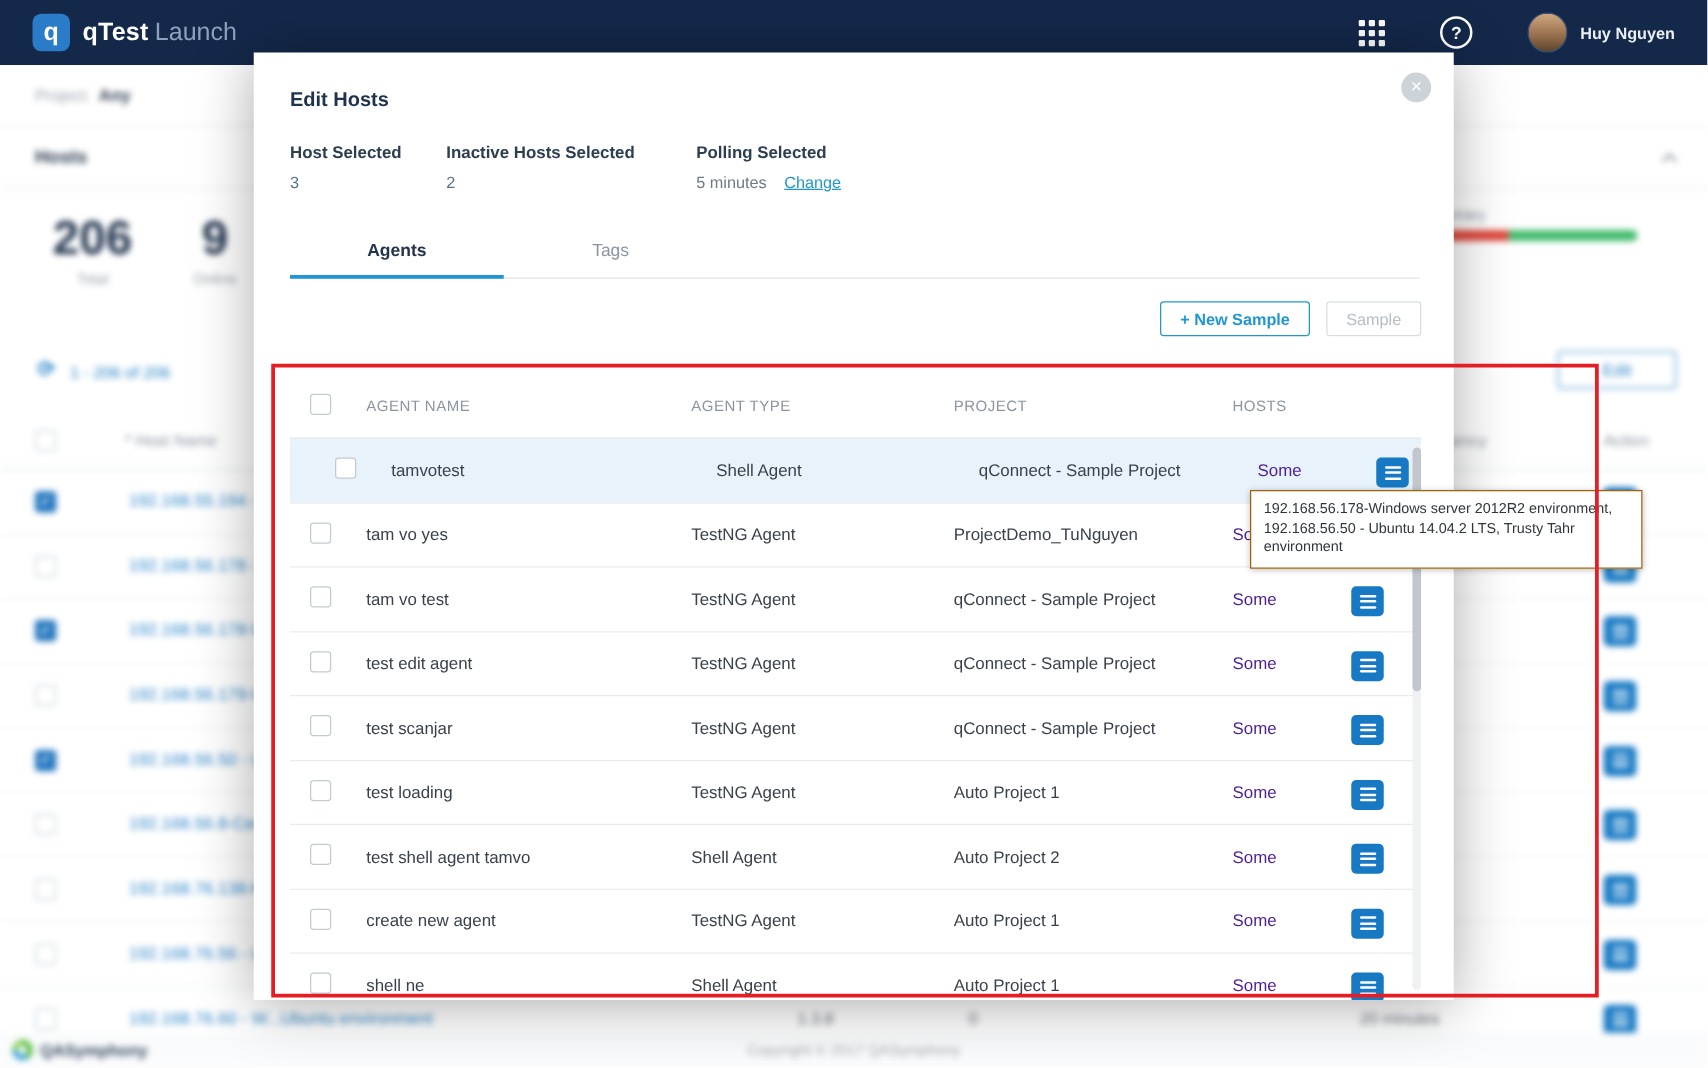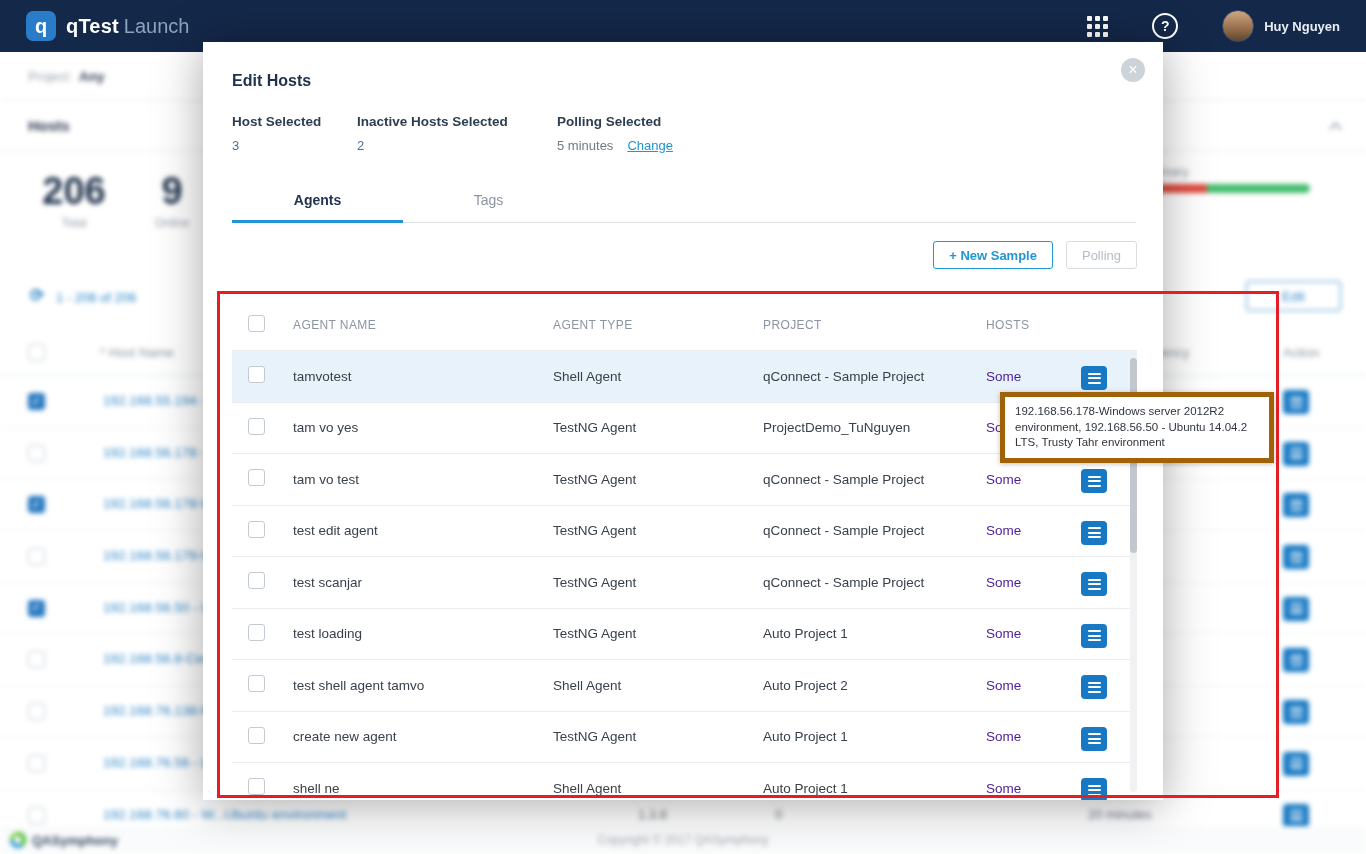--- a/index.html
+++ b/index.html
@@ -98,30 +98,30 @@
   .tab.active::after{content:"";position:absolute;left:0;right:0;bottom:-1px;height:3px;background:#2196d4;}
   .m-toolbar{display:flex;justify-content:flex-end;gap:13px;margin:18px 26px 0 0;}
   .btn{height:28px;padding:0 15px;border-radius:3px;font-size:13px;display:flex;align-items:center;
     background:#fff;cursor:pointer;}
   .btn-primary{border:1px solid #2196d4;color:#2196d4;font-weight:bold;}
   .btn-disabled{border:1px solid #d9dde2;color:#b6bdc5;cursor:default;}
   .m-table{position:absolute;left:29px;right:26px;top:258px;bottom:0;overflow:hidden;}
   .t-head,.t-row{display:grid;grid-template-columns:61px 260px 210px 223px 87px 1fr;align-items:center;}
   .t-head{height:50px;font-size:12px;color:#8b95a1;letter-spacing:.4px;}
   .t-row{height:51.5px;border-top:1px solid #e9ebee;font-size:13.5px;color:#39414c;cursor:pointer;}
-  .t-row.highlight{background:#e8f2fb;}
+  .t-row.highlight{background:#e8f2fb;padding-left:20px;}
   .cb-cell{padding-left:16px;}
   .hosts-cell{color:#4c1d95;font-weight:normal;}
   .icon-cell{padding-left:8px;}
   .sb-track{position:absolute;top:55px;right:0;bottom:8px;width:7px;background:#f0f1f3;border-radius:4px;}
   .sb-thumb{position:absolute;top:58px;right:0;width:7px;height:195px;background:#c2c7ce;border-radius:4px;cursor:grab;}
 
   
-  .tooltip{position:absolute;left:1000px;top:392px;width:274px;background:#fff;
-    border:5px solid #a16207;box-shadow:0 1px 5px rgba(0,0,0,.25);padding:7px 10px;
+  .tooltip{position:absolute;left:1000px;top:392px;width:314px;background:#fff;
+    border:1px solid #a16207;box-shadow:0 1px 5px rgba(0,0,0,.25);padding:7px 10px;
     font-size:11.5px;line-height:1.35;color:#30363d;z-index:30;}
 
   
   .redbox{position:absolute;left:217px;top:291px;width:1062px;height:507px;
     border:3px solid #e41e24;z-index:40;pointer-events:none;}
 </style>
 </head>
 <body>
 
 <div class="topbar">
@@ -322,21 +322,21 @@
     </div>
   </div>
 
   <div class="m-tabs">
     <div class="tab active">Agents</div>
     <div class="tab">Tags</div>
   </div>
 
   <div class="m-toolbar">
     <div class="btn btn-primary">+ New Sample</div>
-    <div class="btn btn-disabled">Polling</div>
+    <div class="btn btn-disabled">Sample</div>
   </div>
 
   <div class="m-table">
     <div class="t-head">
       <div class="cb-cell"><span class="cb"></span></div>
       <div>AGENT NAME</div>
       <div>AGENT TYPE</div>
       <div>PROJECT</div>
       <div>HOSTS</div>
       <div></div>

